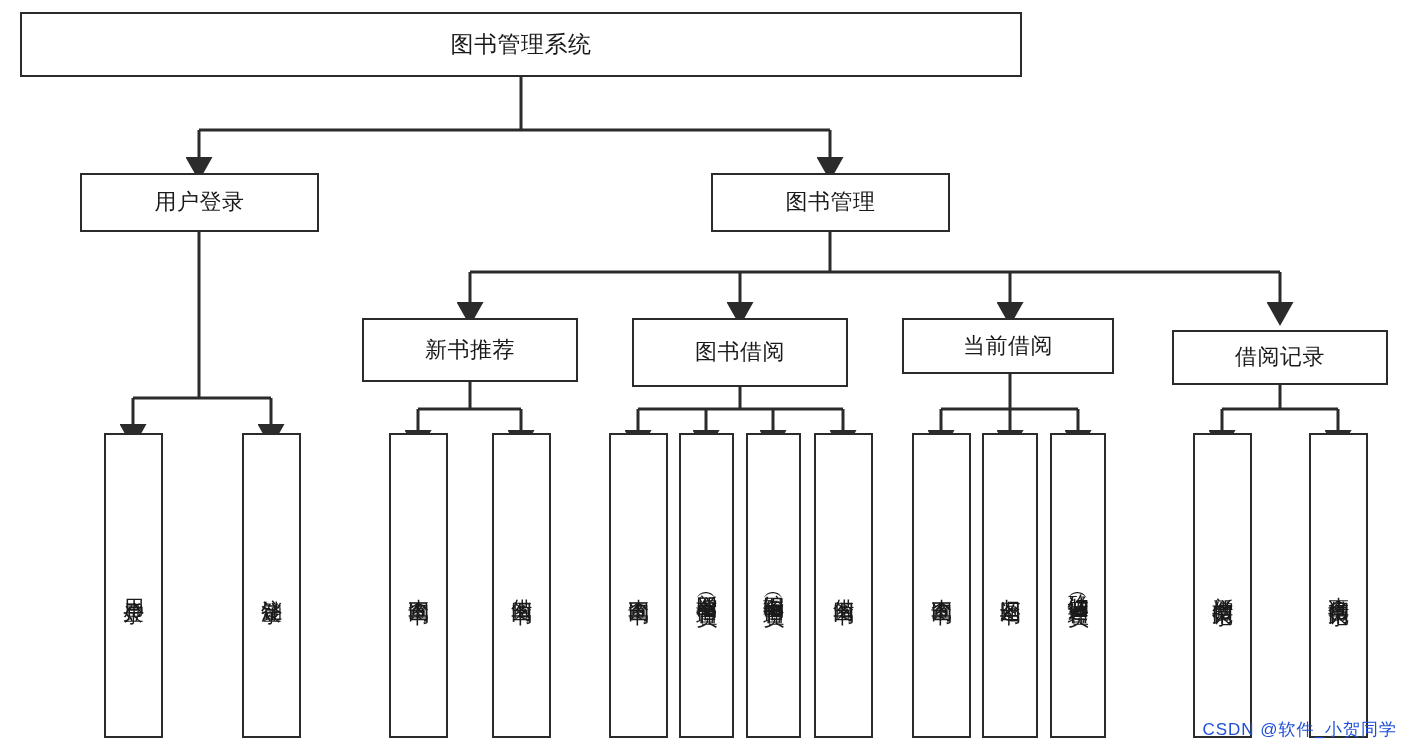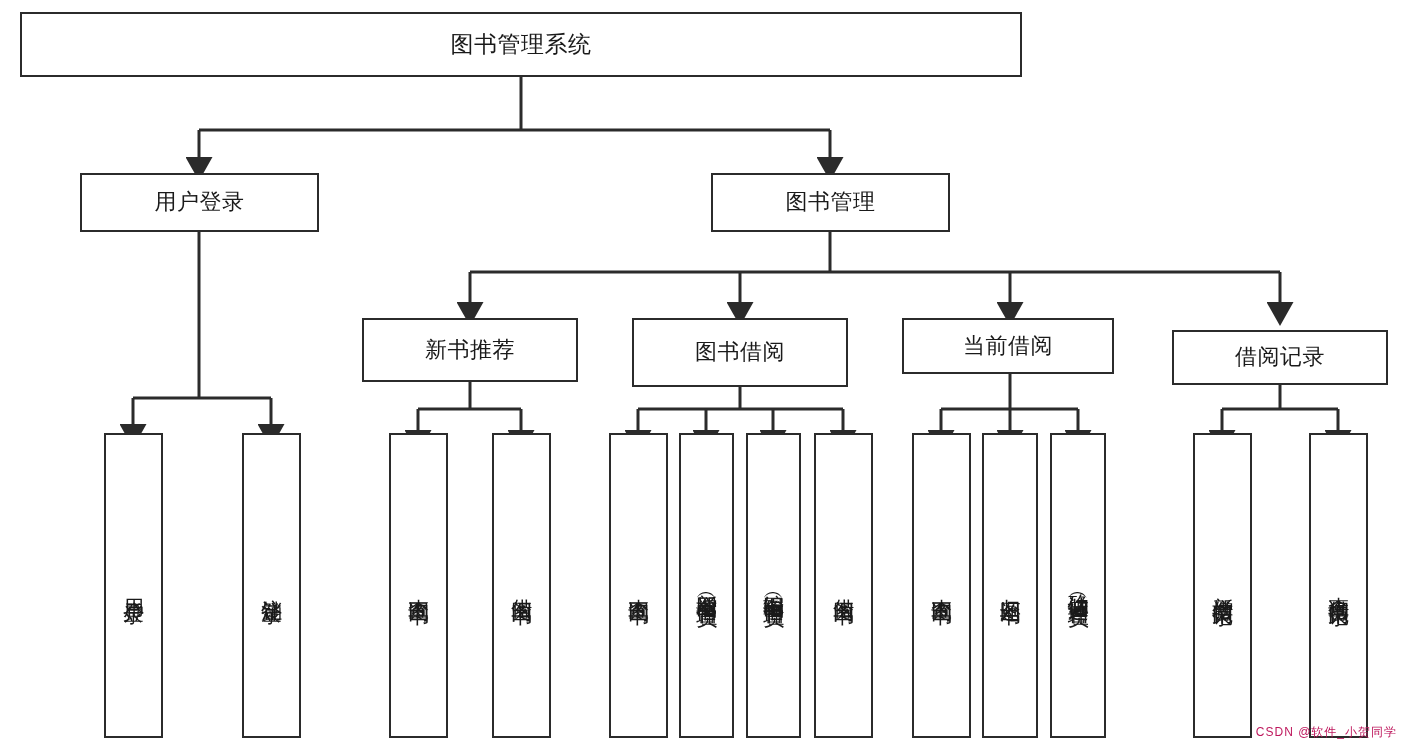--- a/index.html
+++ b/index.html
@@ -60,22 +60,22 @@
     text-orientation: upright;
     font-size: 21px;
     line-height: 1.45;
     letter-spacing: 2px;
     white-space: nowrap;
   }
   .watermark {
     position: absolute;
     right: 8px;
     bottom: 6px;
-    font-size: 12px;
-    color: #be185d;
+    font-size: 17px;
+    color: #1d4ed8;
     letter-spacing: 1px;
     white-space: nowrap;
     user-select: none;
   }
 </style>
 </head>
 <body>
 
 <div id="canvas">
 

